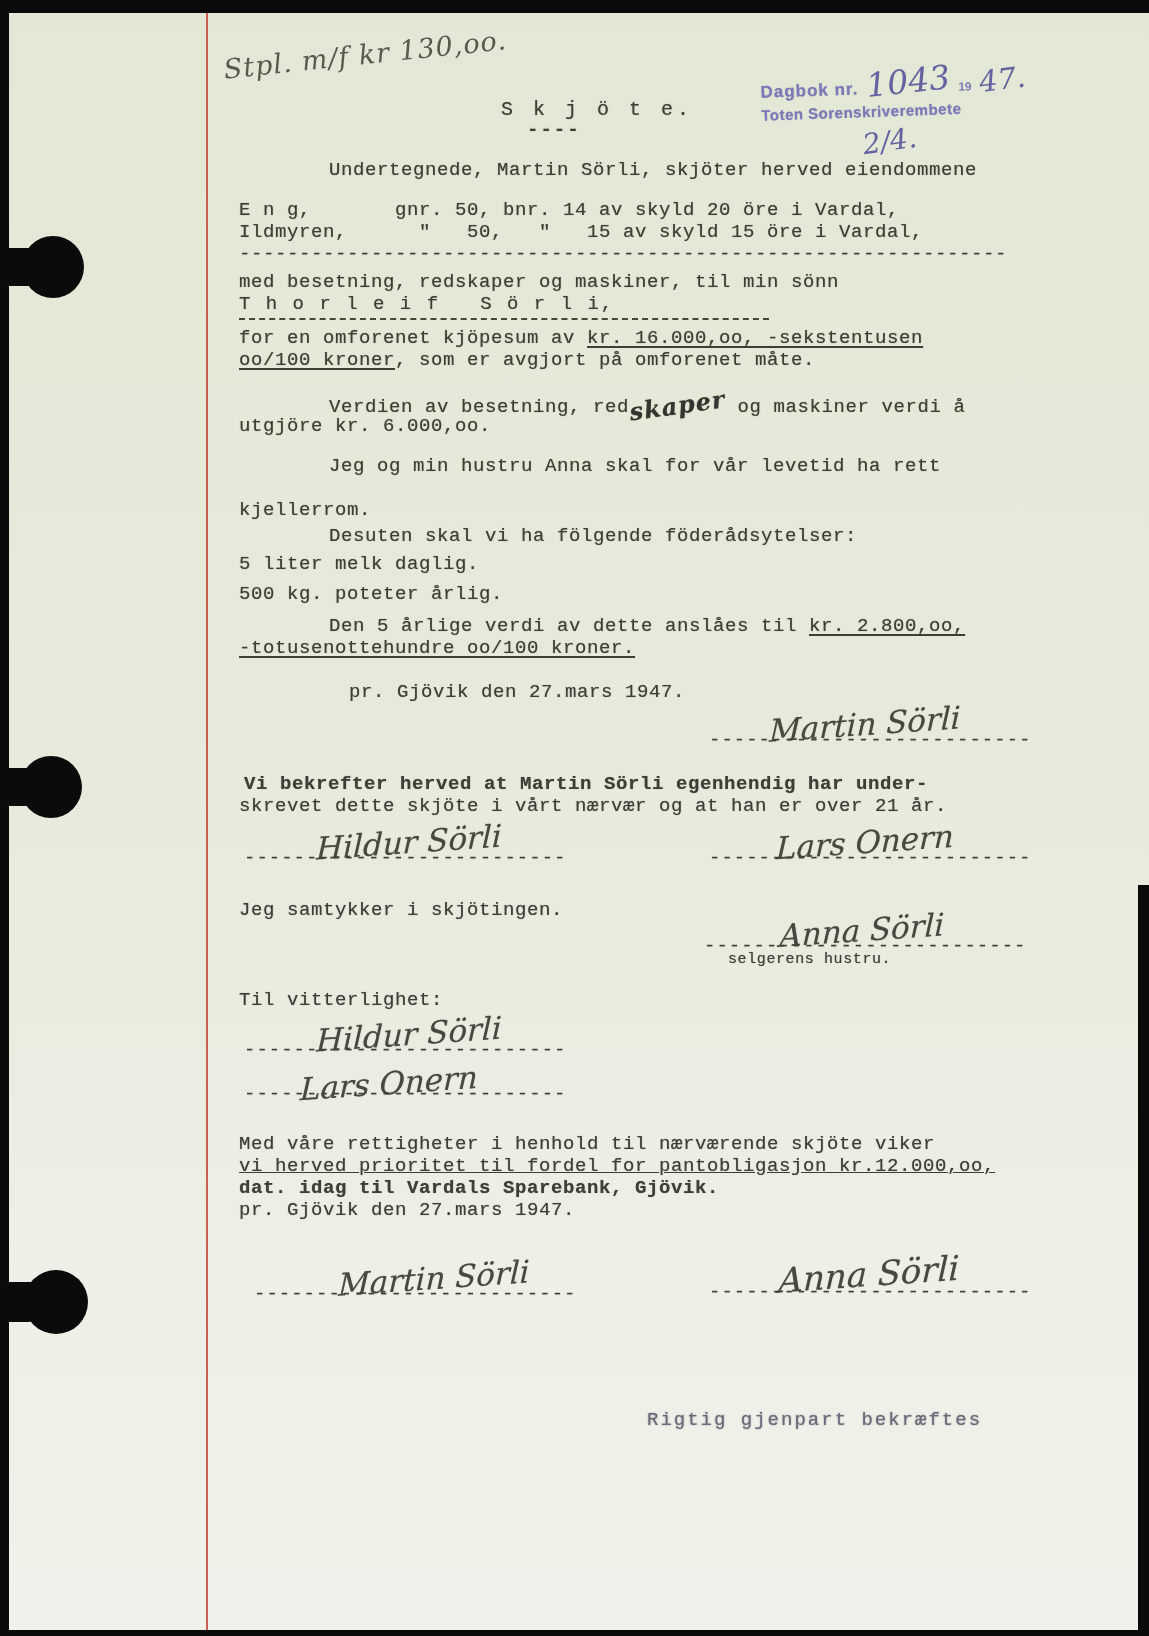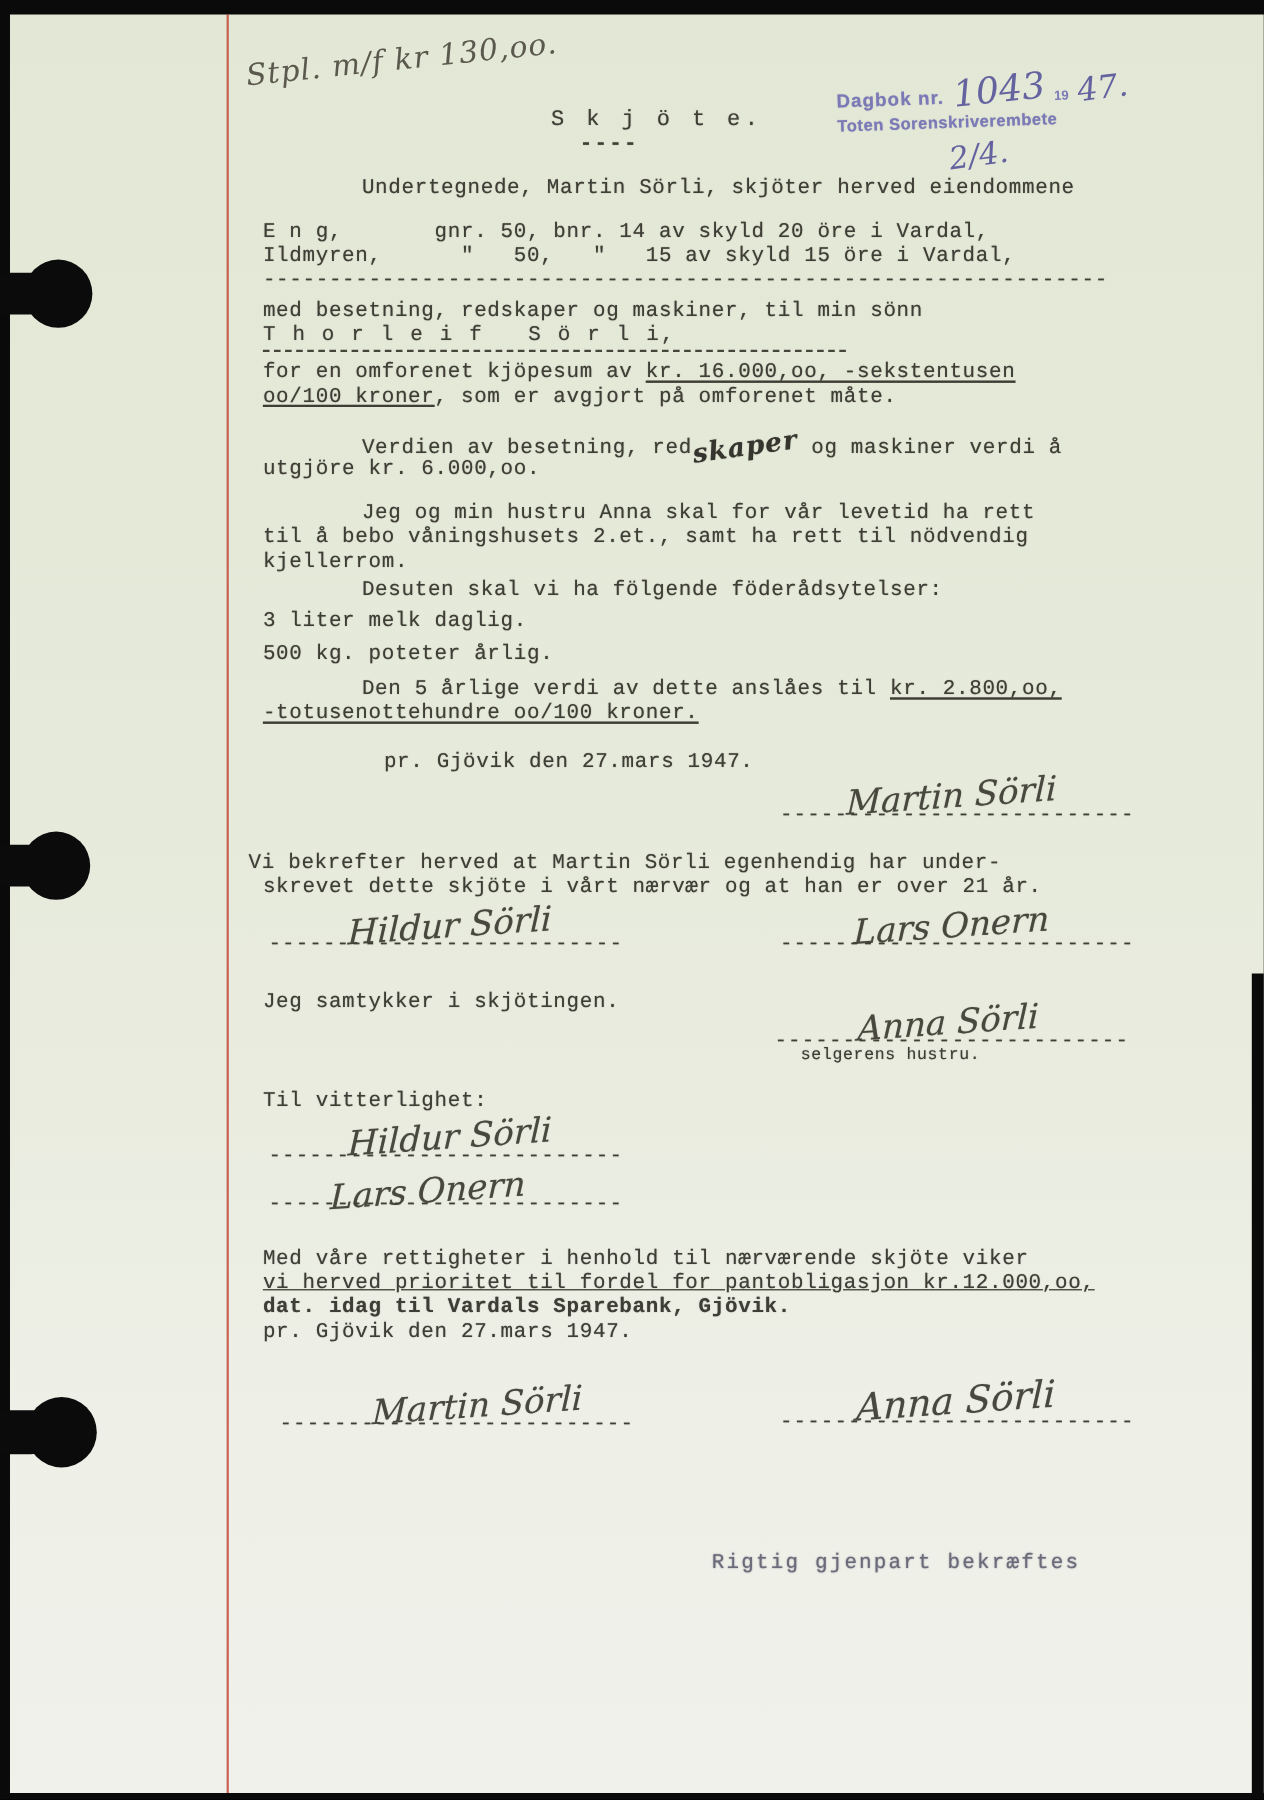--- a/index.html
+++ b/index.html
@@ -84,38 +84,37 @@
     <div class="t" style="left:230px;top:280px;"><span class="name-u">T h o r l e i f   S ö r l i,</span></div>
     <div class="t" style="left:230px;top:258px;">med besetning, redskaper og maskiner, til min sönn</div>
 
     <div class="t" style="left:230px;top:314px;"><span>for en omforenet kjöpesum av </span><span class="u">kr. 16.000,oo, -sekstentusen</span></div>
     <div class="t" style="left:230px;top:336px;"><span class="u">oo/100 kroner</span><span>, som er avgjort på omforenet måte.</span></div>
 
     <div class="t" style="left:320px;top:380px;"><span>Verdien av besetning, red</span><span class="hand hand-inline">skaper</span><span> og maskiner verdi å</span></div>
     <div class="t" style="left:230px;top:402px;">utgjöre kr. 6.000,oo.</div>
 
     <div class="t" style="left:320px;top:442px;">Jeg og min hustru Anna skal for vår levetid ha rett</div>
-    <div class="t" style="left:230px;top:464px;">til å bebo våningshusets 2.et., samt ha rett til nödvendig</div>
     <div class="t" style="left:230px;top:486px;">kjellerrom.</div>
 
     <div class="t" style="left:320px;top:512px;">Desuten skal vi ha fölgende föderådsytelser:</div>
-    <div class="t" style="left:230px;top:540px;">3 liter melk daglig.</div>
+    <div class="t" style="left:230px;top:540px;">5 liter melk daglig.</div>
     <div class="t" style="left:230px;top:570px;">500 kg. poteter årlig.</div>
 
     <div class="t" style="left:320px;top:602px;"><span>Den 5 årlige verdi av dette anslåes til </span><span class="u">kr. 2.800,oo,</span></div>
     <div class="t" style="left:230px;top:624px;"><span class="u">-totusenottehundre oo/100 kroner.</span></div>
 
     <div class="t" style="left:340px;top:668px;">pr. Gjövik den 27.mars 1947.</div>
 
     <div class="sig" style="left:700px;top:688px;width:312px;height:50px;">
       <div class="sig-name">Martin Sörli</div>
       <div class="sig-dash">--------------------------</div>
     </div>
 
-    <div class="t" style="left:217px;top:760px;">Vi bekrefter herved at Martin Sörli egenhendig har under-</div>
+    <div class="t" style="left:235px;top:760px;font-weight:bold;">Vi bekrefter herved at Martin Sörli egenhendig har under-</div>
     <div class="t" style="left:230px;top:782px;">skrevet dette skjöte i vårt nærvær og at han er over 21 år.</div>
 
     <div class="sig" style="left:235px;top:806px;width:330px;height:50px;">
       <div class="sig-name">Hildur Sörli</div>
       <div class="sig-dash">--------------------------</div>
     </div>
     <div class="sig" style="left:700px;top:806px;width:312px;height:50px;">
       <div class="sig-name">Lars Onern</div>
       <div class="sig-dash">--------------------------</div>
     </div>

